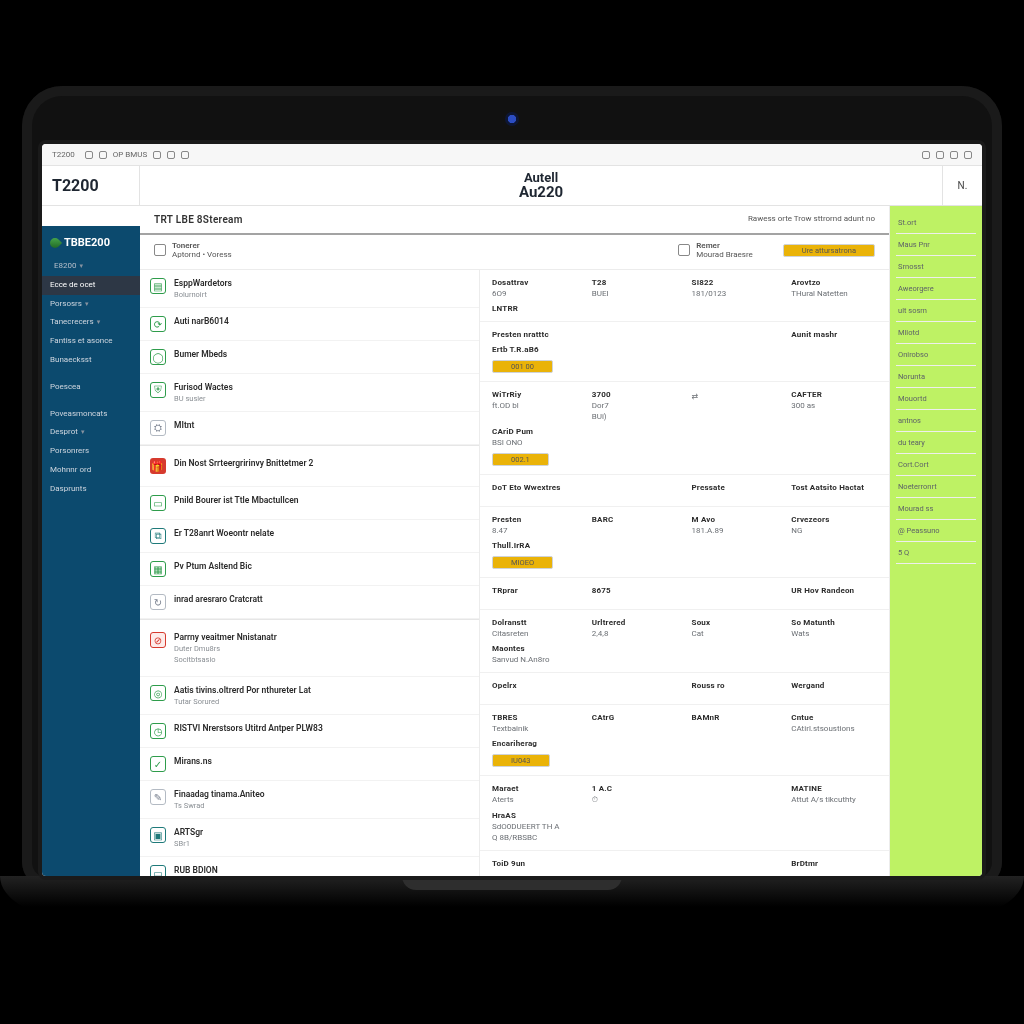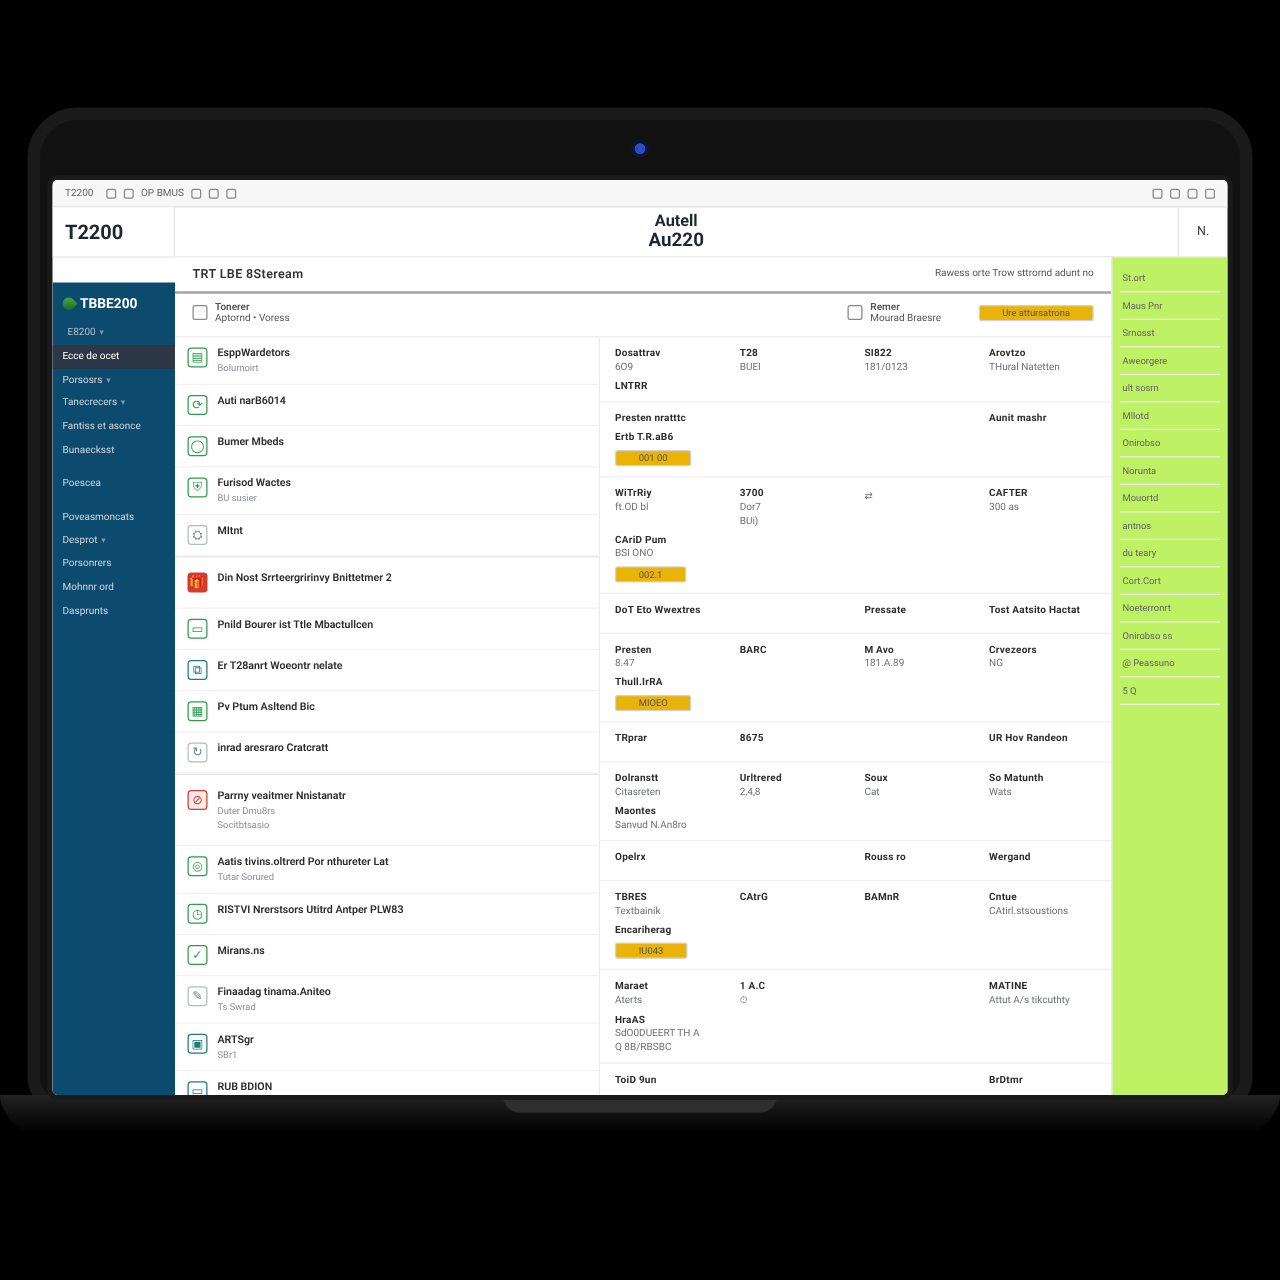--- a/index.html
+++ b/index.html
@@ -495,20 +495,20 @@
           <div class="rrow">Aweorgere</div>
           <div class="rrow">ult sosrn</div>
           <div class="rrow">Mllotd</div>
           <div class="rrow">Onirobso</div>
           <div class="rrow">Norunta</div>
           <div class="rrow">Mouortd</div>
           <div class="rrow">antnos</div>
           <div class="rrow">du teary</div>
           <div class="rrow">Cort.Cort</div>
           <div class="rrow">Noeterronrt</div>
-          <div class="rrow">Onirobso ss</div>
+          <div class="rrow">Mourad ss</div>
           <div class="rrow">@ Peassuno</div>
           <div class="rrow">5   Q</div>
         </div>
 
     </div>
   </div>
 </div>
 
 </body></html>

